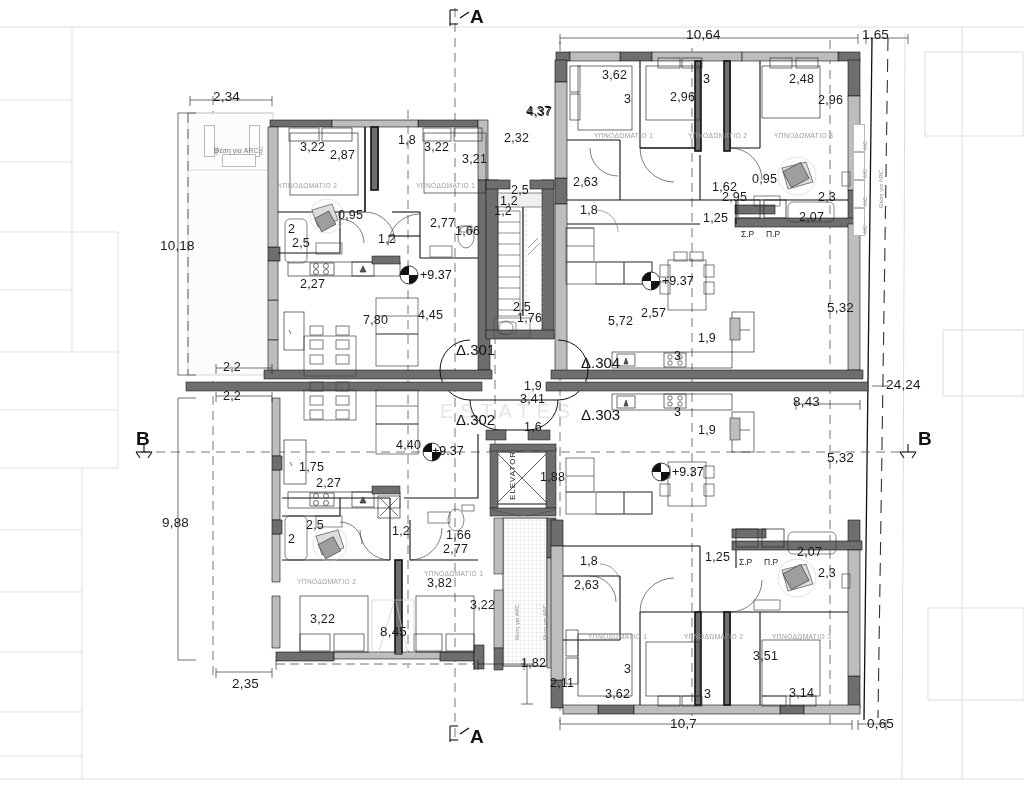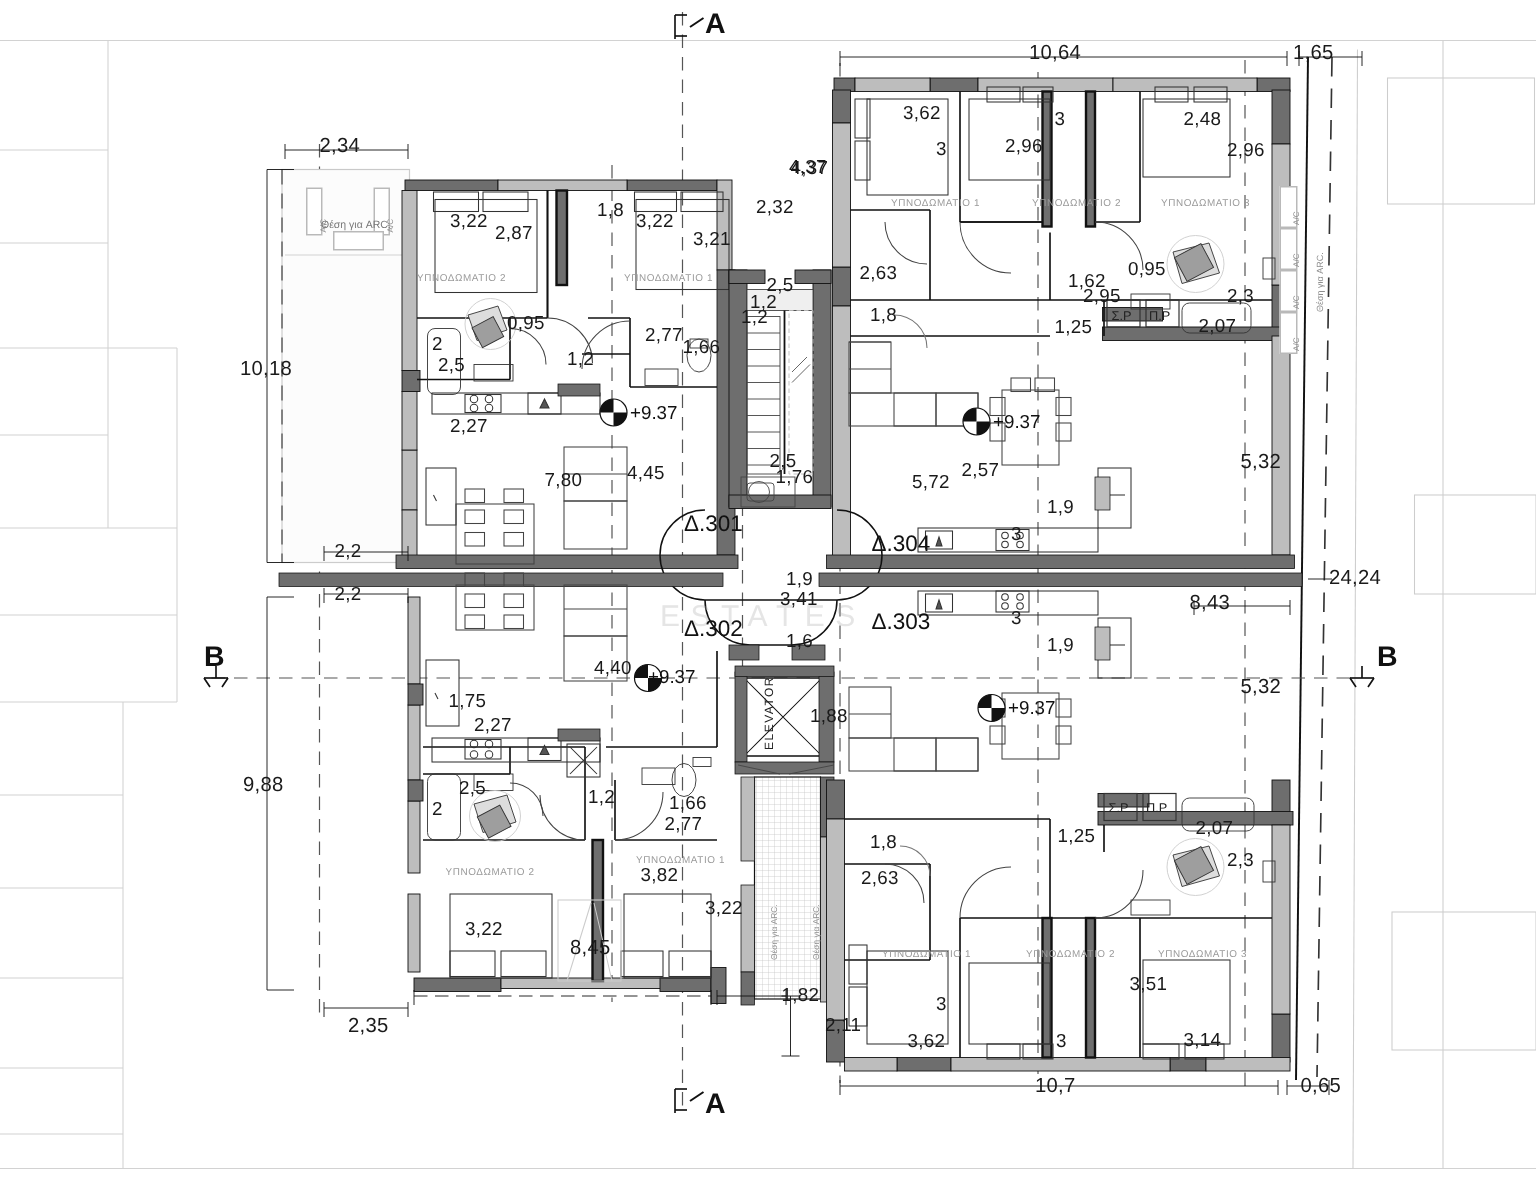--- a/index.html
+++ b/index.html
@@ -20,21 +20,21 @@
   .mark{position:absolute;font-size:19px;font-weight:700;color:#111;}
   .elev{position:absolute;font-size:8px;color:#222;letter-spacing:1px;
         transform:rotate(-90deg);transform-origin:left top;}
   .wm{position:absolute;left:437px;top:360px;font-size:44px;font-weight:700;
       color:rgba(150,150,150,.30);letter-spacing:2px;pointer-events:none;}
   .wm2{position:absolute;left:440px;top:400px;font-size:20px;font-weight:400;
        color:rgba(160,160,160,.28);letter-spacing:7px;pointer-events:none;}
   .lvl{position:absolute;font-size:12.5px;color:#111;white-space:nowrap;}
   .dlbl{position:absolute;font-size:15px;color:#111;white-space:nowrap;}
   .tiny{position:absolute;font-size:7px;color:#777;white-space:nowrap;}
-  .sp{position:absolute;font-size:8.5px;color:#222;white-space:nowrap;}
+  .sp{position:absolute;font-size:8.5px;color:#222;white-space:nowrap;margin-top:24px;}
 </style>
 </head>
 <body>
 
 <div id="stage">
 
 <svg id="plan" viewBox="0 0 1024 794">
   <defs>
     <pattern id="hatch" width="4" height="4" patternUnits="userSpaceOnUse">
       <rect width="4" height="4" fill="#fff"></rect>
@@ -640,21 +640,21 @@
 <div class="mark" style="left:470px;top:6px">A</div>
 <div class="mark" style="left:470px;top:726px">A</div>
 <div class="mark" style="left:136px;top:428px">B</div>
 <div class="mark" style="left:918px;top:428px">B</div>
 
 <div class="dimtxt big" style="left:213px;top:89px">2,34</div>
 <div class="dimtxt big" style="left:160px;top:238px">10,18</div>
 <div class="dimtxt big" style="left:162px;top:515px">9,88</div>
 <div class="dimtxt big" style="left:686px;top:27px">10,64</div>
 <div class="dimtxt big" style="left:862px;top:27px">1,65</div>
-<div class="dimtxt big" style="left:690px;top:716px">10,7</div>
+<div class="dimtxt big" style="left:670px;top:716px">10,7</div>
 <div class="dimtxt big" style="left:867px;top:716px">0,65</div>
 <div class="dimtxt big" style="left:380px;top:624px">8,45</div>
 <div class="dimtxt big" style="left:232px;top:676px">2,35</div>
 <div class="dimtxt" style="left:521px;top:656px">1,82</div>
 <div class="dimtxt" style="left:550px;top:676px">2,11</div>
 <div class="dimtxt big" style="left:886px;top:377px">24,24</div>
 <div class="dimtxt big" style="left:827px;top:300px">5,32</div>
 <div class="dimtxt big" style="left:827px;top:450px">5,32</div>
 <div class="dimtxt big" style="left:793px;top:394px">8,43</div>
 

